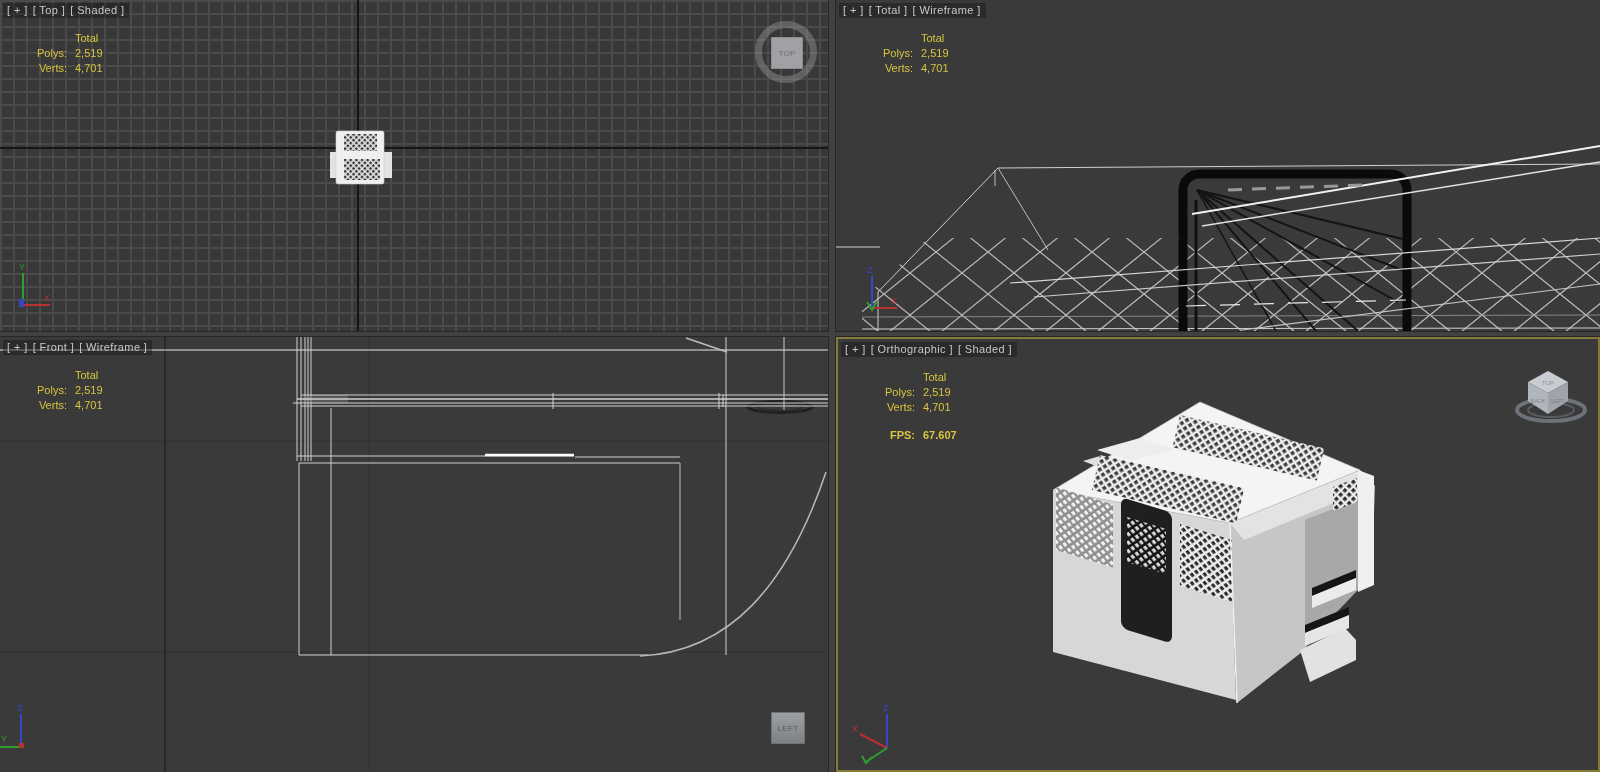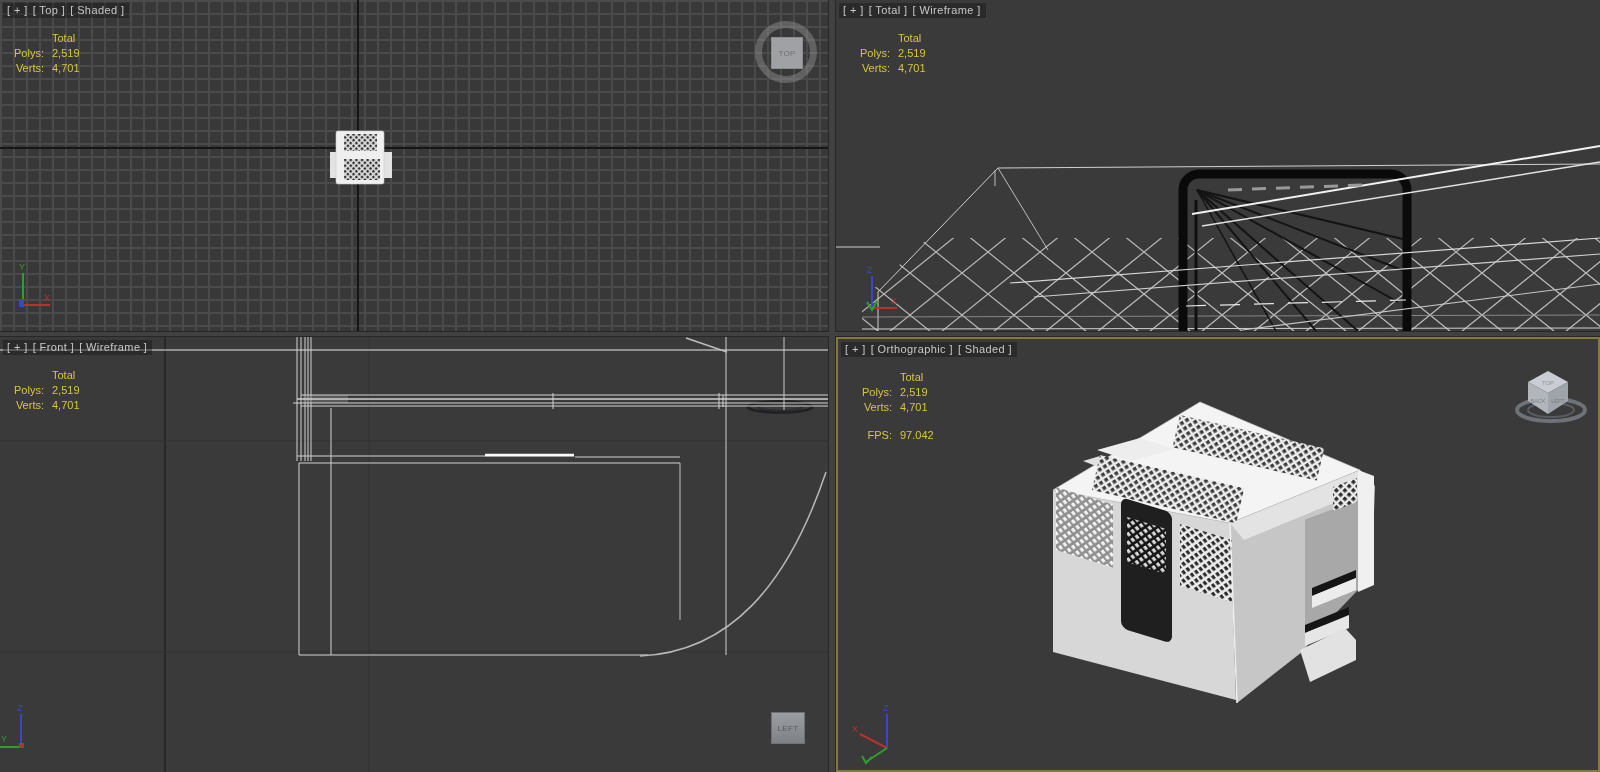--- a/index.html
+++ b/index.html
@@ -26,23 +26,23 @@
     position:absolute;top:3px;left:3px;z-index:5;
     display:flex;gap:5px;align-items:center;
     font-size:11px;color:#c8c8c8;letter-spacing:.4px;
     background:rgba(25,25,25,.45);padding:1px 5px 2px 4px;
   }
   .vp-label .seg{cursor:default;white-space:pre;}
 
   .stats{position:absolute;top:31px;left:0;z-index:5;font-size:11px;color:#d9c53f;}
   .stats.shift{left:10px;}
   .srow{display:flex;line-height:15px;}
-  .slabel{width:44px;text-align:right;}
+  .slabel{width:44px;text-align:right;padding-left:23px;}
   .sval{margin-left:8px;text-align:right;}
-  .fps-row{margin-top:13px;}
+  .fps-row{margin-top:13px;font-weight:bold;}
 
   .vp-canvas{position:absolute;left:0;top:0;z-index:2;pointer-events:none;}
   #vp-ortho .vp-canvas{left:-2px;top:-2px;}
 
   .axis-line-h{position:absolute;left:0;top:147px;width:100%;height:2px;background:#161616;z-index:1;}
   .axis-line-v{position:absolute;left:357px;top:0;width:2px;height:100%;background:#161616;z-index:1;}
 
   
   .vc-ring{position:absolute;left:755px;top:21px;width:62px;height:62px;border-radius:50%;
     border:7px solid rgba(155,155,155,.42);box-sizing:border-box;z-index:3;}
@@ -337,16 +337,16 @@
     <div class="srow">
         <span class="slabel">Polys:</span>
         <span class="sval">2,519</span>
       </div>
     <div class="srow">
         <span class="slabel">Verts:</span>
         <span class="sval">4,701</span>
       </div>
     <div class="srow fps-row">
         <span class="slabel">FPS:</span>
-        <span class="sval">97.042</span>
+        <span class="sval">67.607</span>
       </div>
   </div>
 </div>
 
 </body></html>

